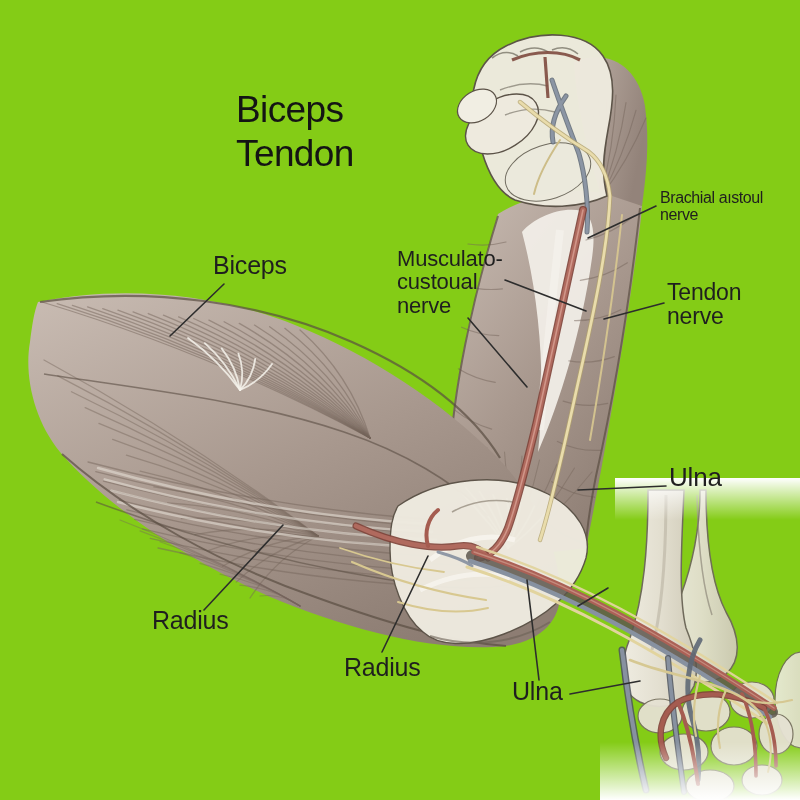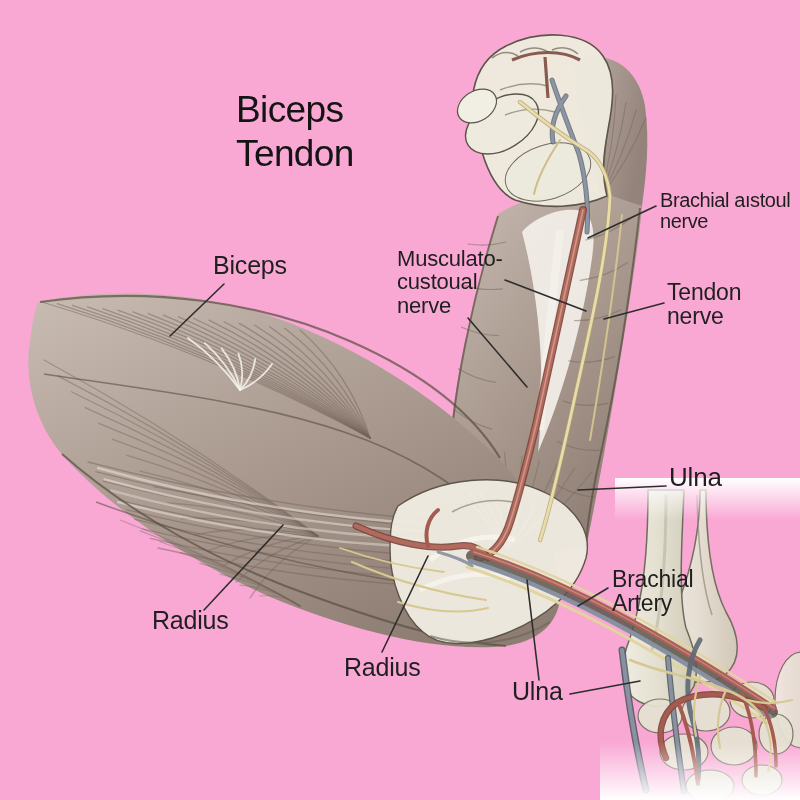--- a/index.html
+++ b/index.html
@@ -1,23 +1,23 @@
 <!DOCTYPE html>
 <html><head>
 <meta charset="utf-8">
 <style>
   html,body{margin:0;padding:0;background:#fff;}
   body{width:800px;height:800px;font-family:"Liberation Sans",sans-serif;}
-  .stage{position:relative;width:800px;height:800px;background:#f9a8d4;overflow:hidden;}
+  .stage{position:relative;width:800px;height:800px;background:#84cc16;overflow:hidden;}
   svg.art{position:absolute;left:0;top:0;width:800px;height:800px;}
   .label{position:absolute;white-space:pre-line;color:#1f1f1f;line-height:1.06;letter-spacing:-0.2px;}
   .title{font-size:37px;line-height:1.18;color:#141414;letter-spacing:-0.6px;}
   .center{text-align:left;}
   .fs25{font-size:25px;} .fs23{font-size:23px;} .fs22{font-size:22px;}
-  .fs26{font-size:26px;} .fs20{font-size:20px;letter-spacing:-0.4px;}
+  .fs26{font-size:26px;} .fs20{font-size:16px;letter-spacing:-0.4px;}
 </style>
 </head>
 <body>
 
 <div class="stage">
 
 <svg class="art" viewBox="0 0 800 800" aria-hidden="true">
   <defs>
     <linearGradient id="mg" x1="0" y1="0" x2="0.7" y2="1">
       <stop offset="0" stop-color="#c9bcb3"></stop>
@@ -308,19 +308,17 @@
 Tendon</div>
 <div class="label fs25" style="left:213px;top:252px;">Biceps</div>
 <div class="label fs22 center" style="left:397px;top:247px;width:130px;">Musculato-
 custoual
 nerve</div>
 <div class="label fs20" style="left:660px;top:190px;">Brachial aıstoul
 nerve</div>
 <div class="label fs23" style="left:667px;top:280px;">Tendon
 nerve</div>
 <div class="label fs26" style="left:669px;top:464px;">Ulna</div>
-<div class="label fs23" style="left:612px;top:567px;">Brachial
-Artery</div>
 <div class="label fs25" style="left:152px;top:607px;">Radius</div>
 <div class="label fs25" style="left:344px;top:654px;">Radius</div>
 <div class="label fs25" style="left:512px;top:678px;">Ulna</div>
 
 </div>
 
 </body></html>

